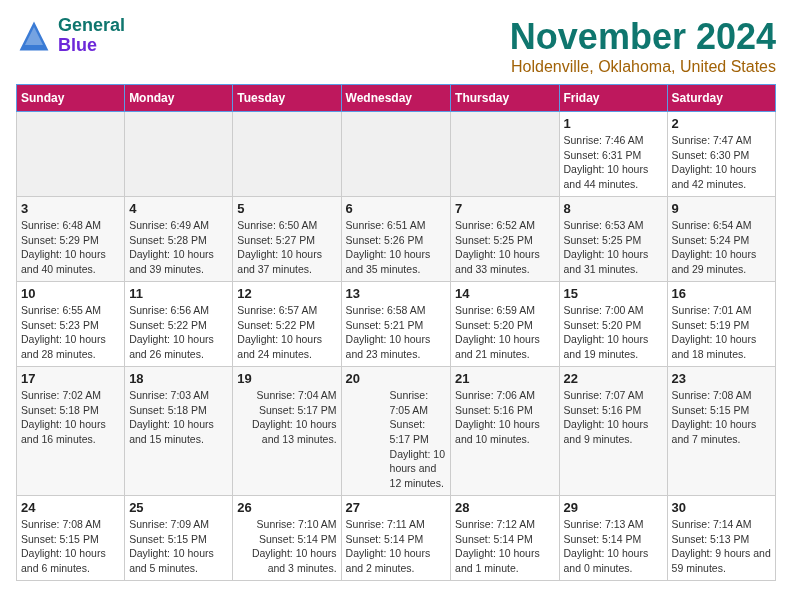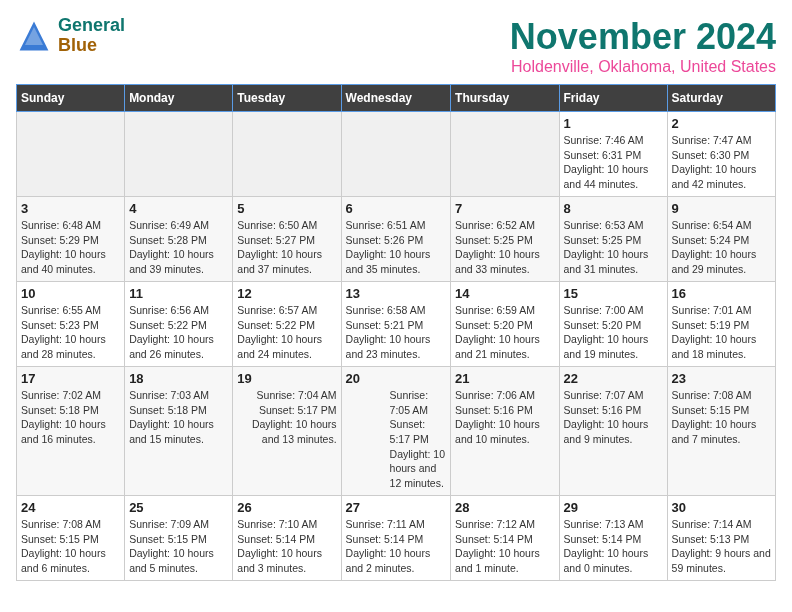--- a/index.html
+++ b/index.html
@@ -20,45 +20,45 @@
       display: flex;
       align-items: center;
       gap: 6px;
     }
     .logo-text {
       font-size: 18px;
       font-weight: bold;
       line-height: 1.1;
     }
     .logo-text span.general { color: #0f766e; }
-    .logo-text span.blue { color: #a16207; }
+    .logo-text span.blue { color: #6d28d9; }
     .logo-icon {
       width: 36px;
       height: 36px;
     }
     .title-block {
       text-align: right;
     }
     .month-title {
       font-size: 36px;
       font-weight: bold;
       color: #0f766e;
       margin-left: 36px;
     }
     .location-title {
       font-size: 16px;
-      color: #ec4899;
+      color: #a16207;
     }
     .calendar {
       width: 100%;
       border-collapse: collapse;
       font-size: 11px;
     }
     .calendar th {
-      background-color: #404040;
+      background-color: #be185d;
       color: #fff;
       padding: 6px 4px;
       text-align: left;
       font-size: 12px;
       border: 1px solid #5a9be5;
     }
     .calendar td {
       border: 1px solid #ccc;
       vertical-align: top;
       padding: 4px;
@@ -277,21 +277,21 @@
 Daylight: 10 hours and 6 minutes.</div>
         </td>
         <td>
           <div class="day-number">25</div>
           <div class="day-info" style="white-space: pre-line;">Sunrise: 7:09 AM
 Sunset: 5:15 PM
 Daylight: 10 hours and 5 minutes.</div>
         </td>
         <td>
           <div class="day-number">26</div>
-          <div class="day-info" style="white-space: pre-line;">Sunrise: 7:10 AM
+          <div class="day-info" style="white-space: pre-line; text-align: right;">Sunrise: 7:10 AM
 Sunset: 5:14 PM
 Daylight: 10 hours and 3 minutes.</div>
         </td>
         <td>
           <div class="day-number">27</div>
           <div class="day-info" style="white-space: pre-line;">Sunrise: 7:11 AM
 Sunset: 5:14 PM
 Daylight: 10 hours and 2 minutes.</div>
         </td>
         <td>

